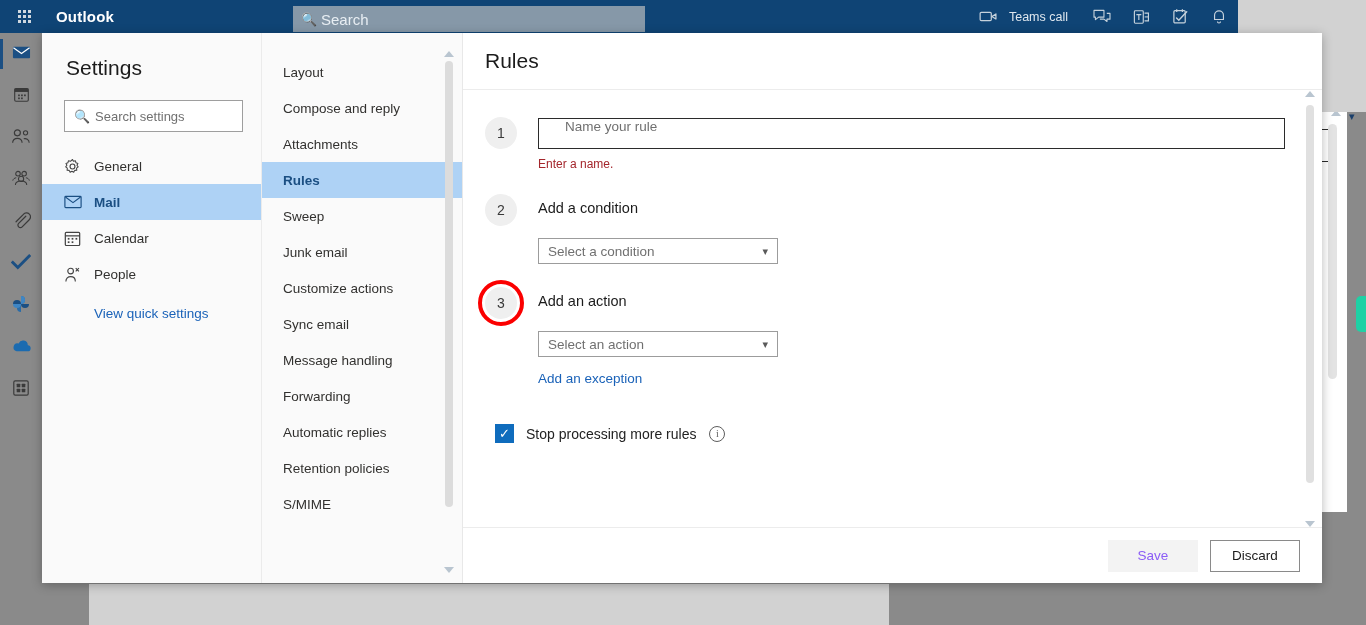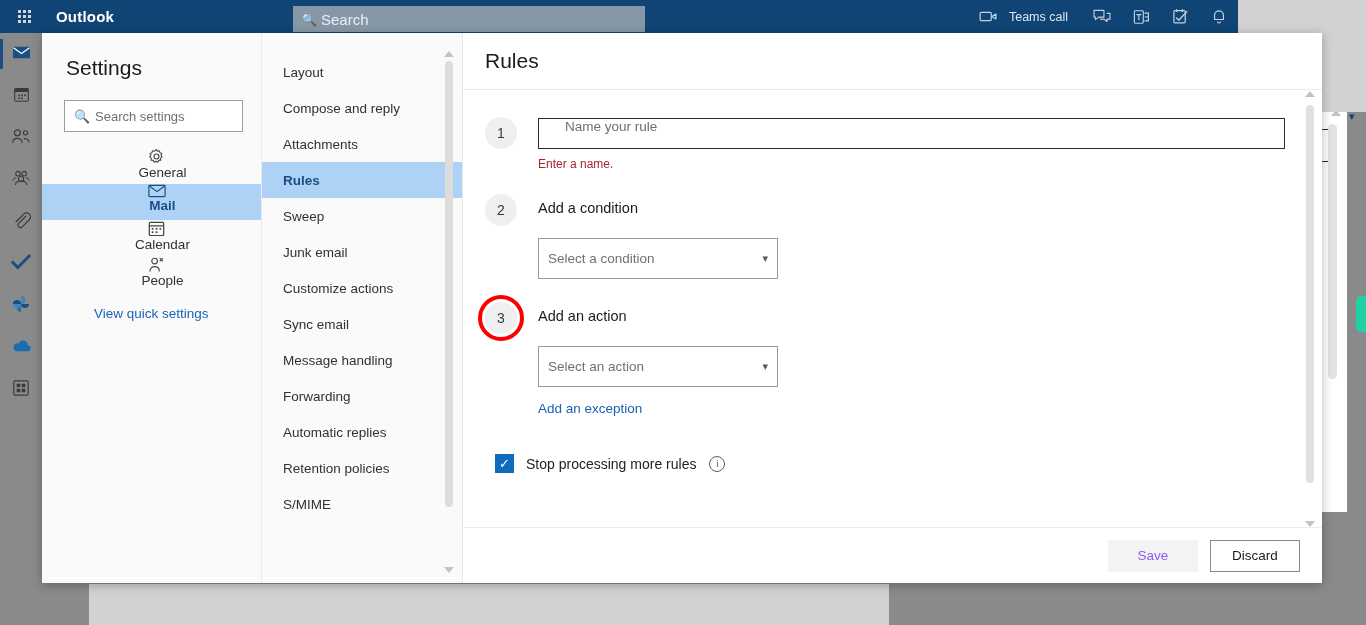--- a/index.html
+++ b/index.html
@@ -118,21 +118,21 @@
   .settings-search {
     margin: 0 18px 0 22px; height: 32px; border: 1px solid #9e9e9e;
     background: #ffffff; display: flex; align-items: center; padding-left: 9px;
     cursor: text;
   }
   .settings-search .sicon { color: #1668c4; font-size: 13px; width: 21px; }
   .settings-search .sph { color: #707070; font-size: 13px; }
   .settings-list { margin-top: 16px; }
   .settings-item {
     height: 36px; display: flex; align-items: center; padding-left: 22px;
-    font-size: 13.5px; color: #32312f; cursor: pointer; flex-direction: column;
+    font-size: 13.5px; color: #32312f; cursor: pointer;
   }
   .settings-item .ico {
     width: 30px; display: flex; align-items: center; color: #434343;
   }
   .settings-item.selected { background: #aed2f5; color: #1b4f83; font-weight: 600; }
   .settings-item.selected .ico { color: #1b4f83; }
   .quick-link {
     margin-top: 14px; padding-left: 52px; font-size: 13.5px;
     color: #1a62b8; cursor: pointer;
   }
@@ -182,21 +182,21 @@
     flex: 1; height: 31px; border: 1px solid #2b2b2b; background: #ffffff;
     display: flex; align-items: flex-start; padding-left: 26px; margin-right: 37px;
     margin-top: 1px; cursor: text;
   }
   .name-input .ph { color: #707070; font-size: 13.5px; }
   .err-text {
     color: #a4262c; font-size: 12px; margin: 8px 0 0 75px;
   }
   .step-label { font-size: 14.5px; color: #1b1b1b; padding-top: 6px; }
   .dd {
-    margin: 12px 0 0 75px; width: 240px; height: 41px; border: 1px solid #9c9c9c;
+    margin: 12px 0 0 75px; width: 240px; height: 26px; border: 1px solid #9c9c9c;
     background: #ffffff; display: flex; align-items: center; padding: 0 9px;
     cursor: pointer;
   }
   .dd .dtext { flex: 1; color: #707070; font-size: 13.5px; }
   .dd .dchev { color: #5a5a5a; font-size: 11px; }
   .link {
     margin: 14px 0 0 75px; color: #1a62b8; font-size: 13.5px; cursor: pointer;
     display: inline-block;
   }
   .chk-row {

